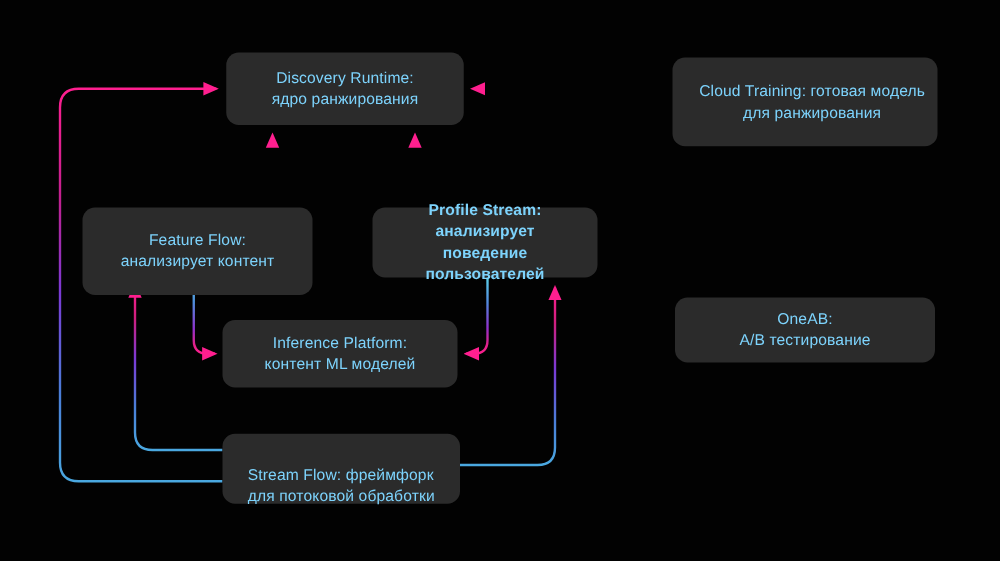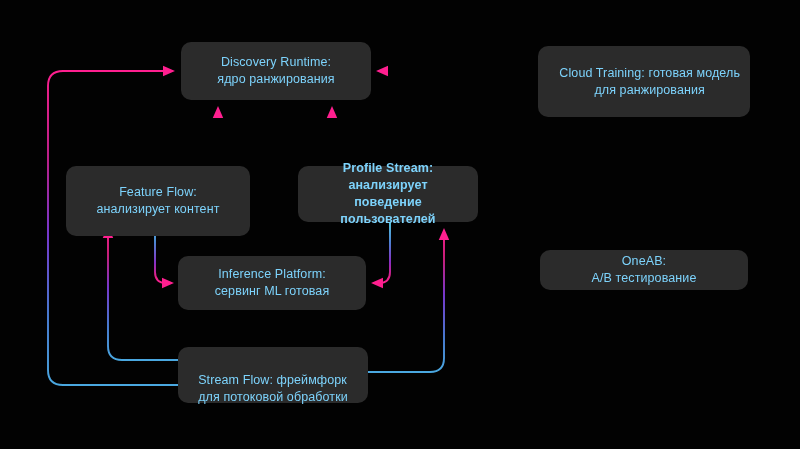--- a/index.html
+++ b/index.html
@@ -47,21 +47,21 @@
   }
   .node-label.left {
     text-align: left;
     margin-top: 28px;
   }
   #node-discovery  { left: 181px; top: 42px;  width: 190px; height: 58px; }
   #node-cloud      { left: 538px; top: 46px;  width: 212px; height: 71px; justify-content: flex-end; }
   #node-feature    { left: 66px;  top: 166px; width: 184px; height: 70px; }
   #node-profile    { left: 298px; top: 166px; width: 180px; height: 56px; font-weight: bold; }
   #node-inference  { left: 178px; top: 256px; width: 188px; height: 54px; }
-  #node-oneab      { left: 540px; top: 250px; width: 208px; height: 40px; }
+  #node-oneab      { left: 540px; top: 238px; width: 208px; height: 52px; }
   #node-stream     { left: 178px; top: 347px; width: 190px; height: 56px; }
 </style>
 </head>
 <body>
 
 <div id="canvas">
 
   <svg id="wires" viewBox="0 0 800 449" xmlns="http://www.w3.org/2000/svg">
     <defs>
       <linearGradient id="gradCloud" x1="1" y1="0" x2="0" y2="0">
@@ -160,21 +160,21 @@
 анализирует контент</div>
   </div>
 
   <div class="node" id="node-profile">
     <div class="node-label">Profile Stream: анализирует
 поведение пользователей</div>
   </div>
 
   <div class="node" id="node-inference">
     <div class="node-label">Inference Platform:
-сервинг ML готовая</div>
+контент ML моделей</div>
   </div>
 
   <div class="node" id="node-oneab">
     <div class="node-label">OneAB:
 A/B тестирование</div>
   </div>
 
   <div class="node" id="node-stream">
     <div class="node-label left">Stream Flow: фреймфорк
 для потоковой обработки</div>

